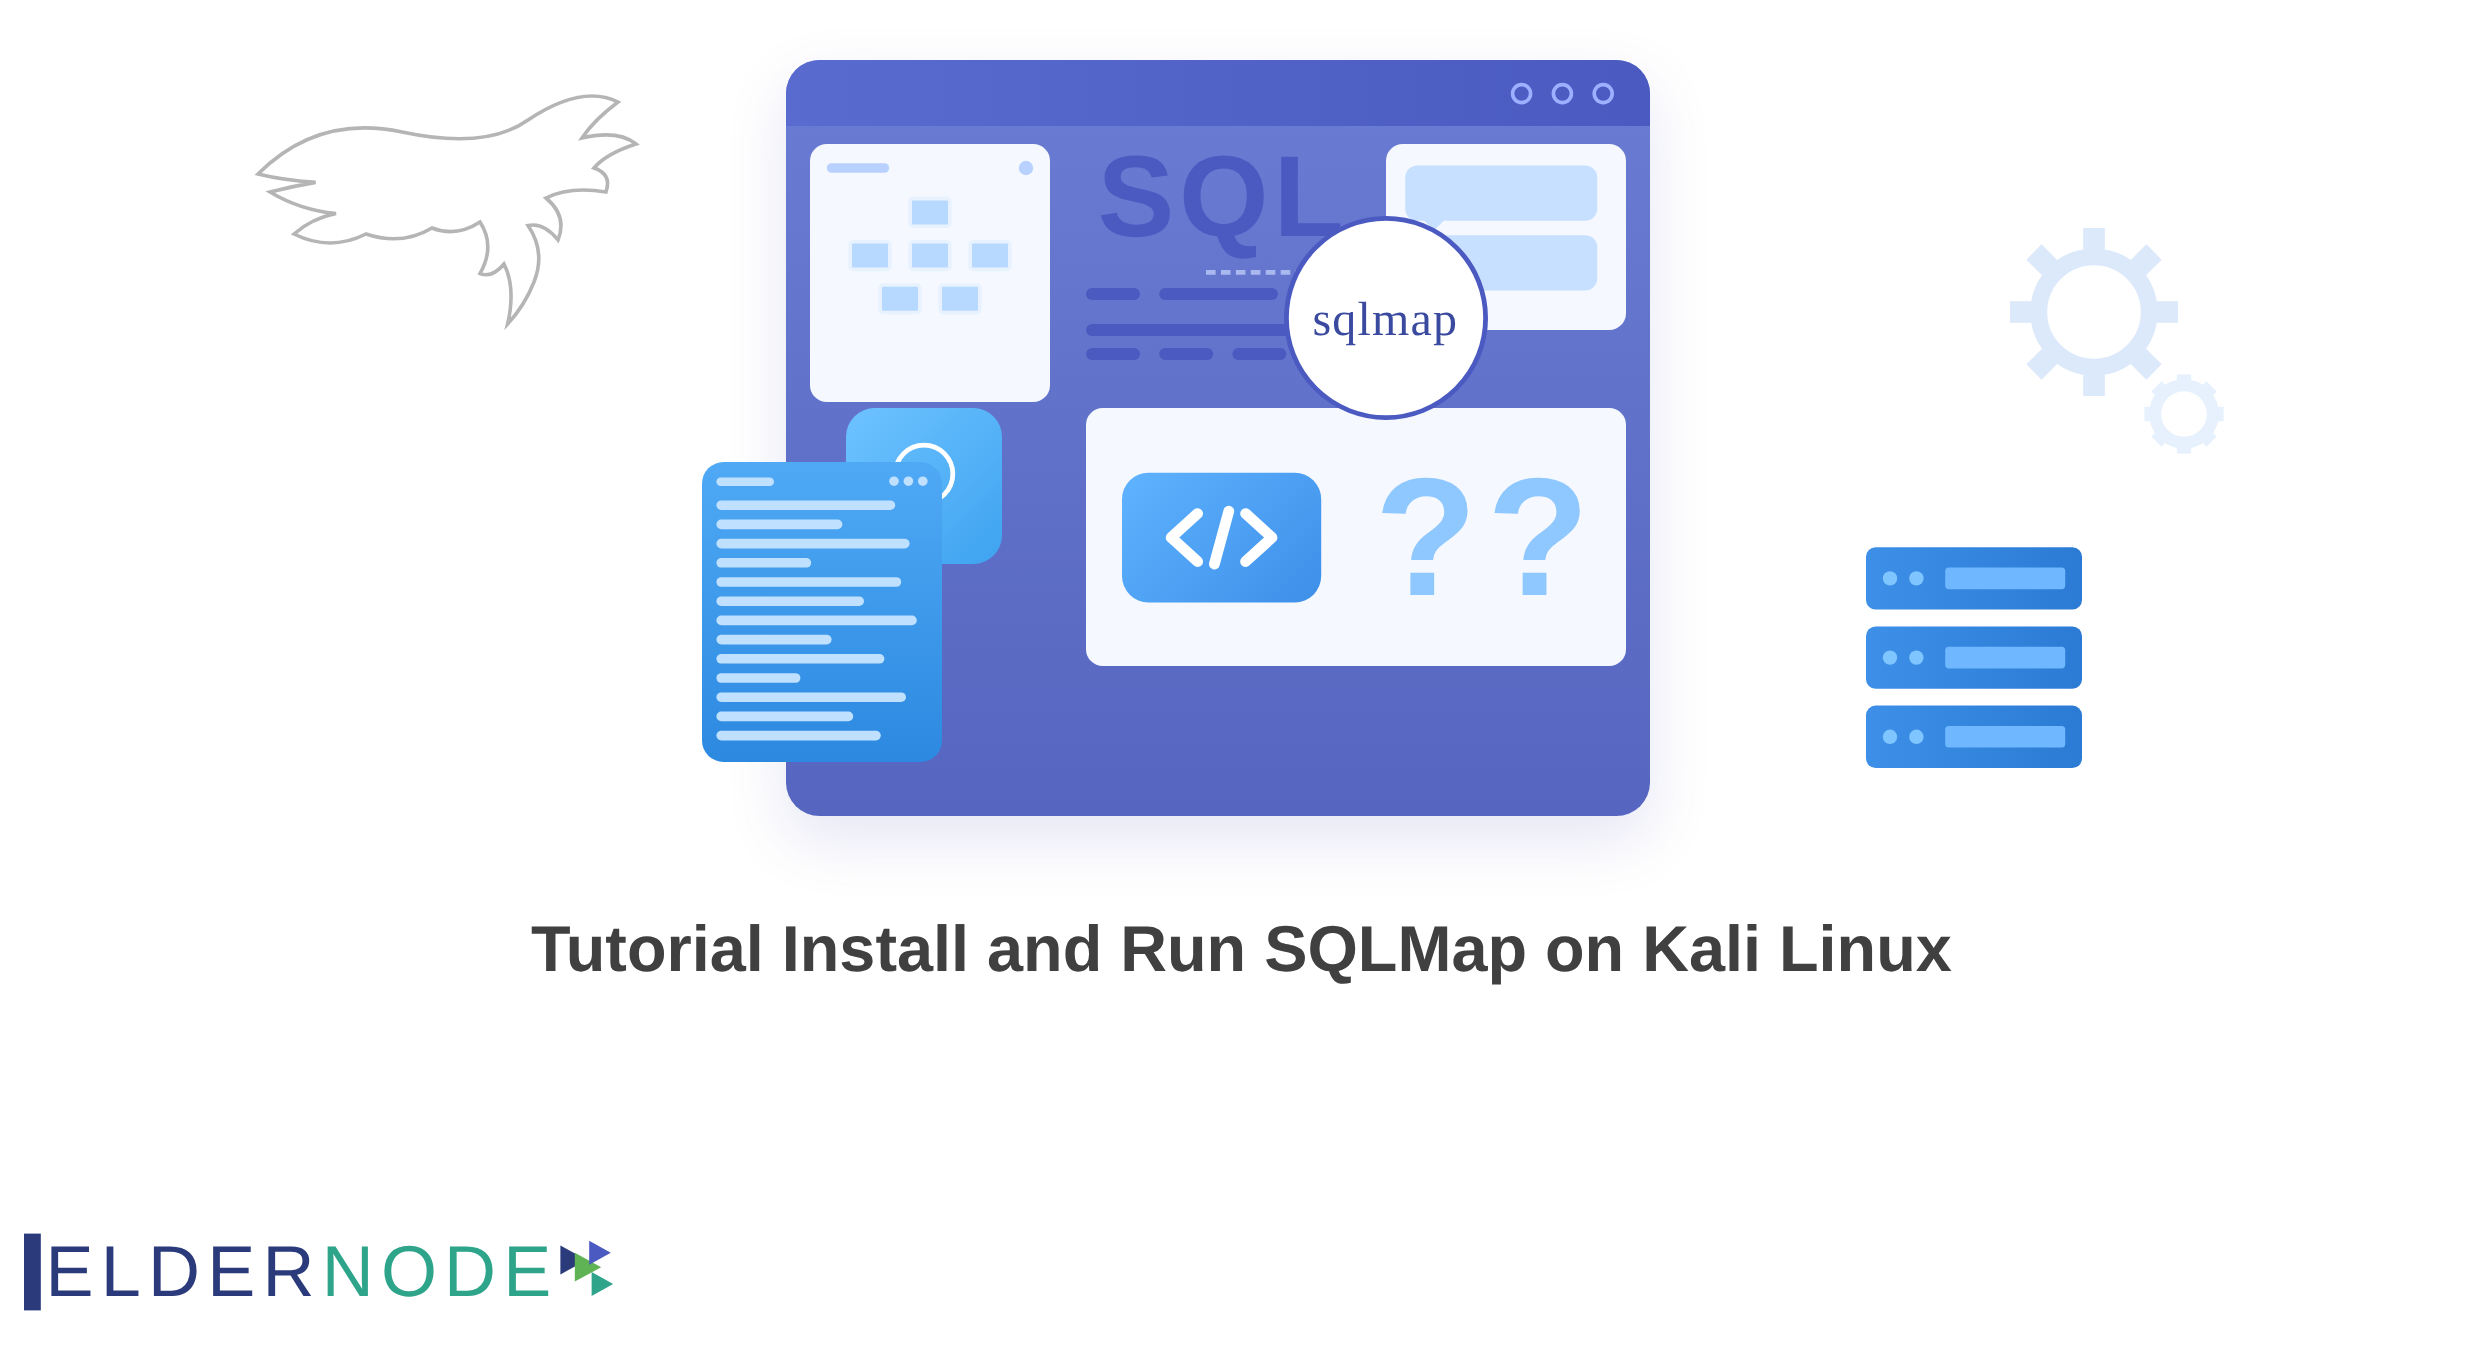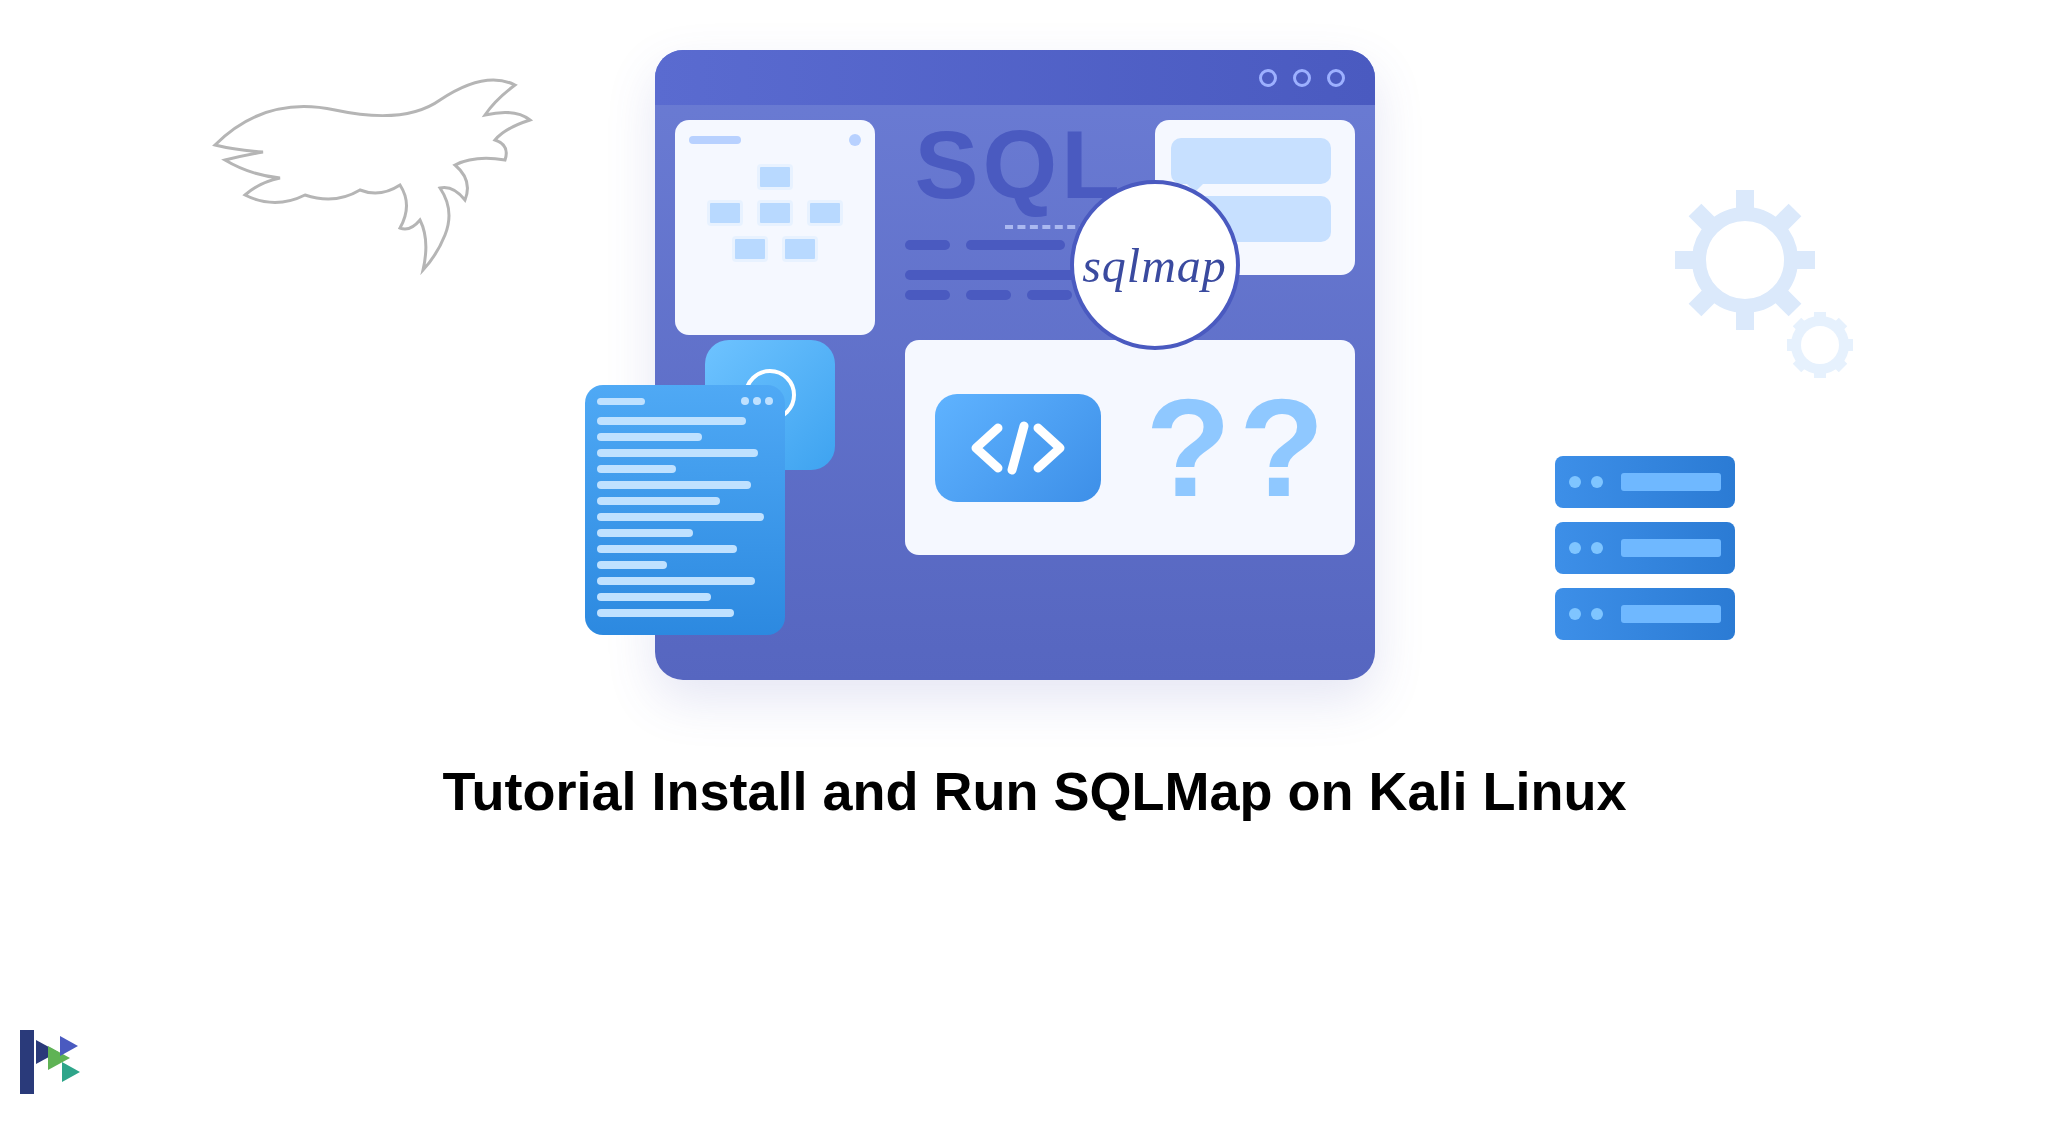--- a/index.html
+++ b/index.html
@@ -176,23 +176,22 @@
   background: #ffffff;
   border: 4px solid #4a5ac0;
   border-radius: 50%;
   display: flex;
   align-items: center;
   justify-content: center;
   z-index: 5;
 }
 .sqlmap-text {
   font-family: "Comic Sans MS", cursive;
-  font-size: 48px;
+  font-size: 40px;
   color: #3a4a9f;
-  font-style: italic;
   letter-spacing: 1px;
 }
 
 
 .code-panel {
   position: absolute;
   left: 230px;
   top: 220px;
   right: 0;
   height: 215px;
@@ -300,21 +299,21 @@
 
 
 .page-title {
   position: absolute;
   left: 0;
   right: 0;
   top: 760px;
   text-align: center;
   font-size: 54px;
   font-weight: 700;
-  color: #000000;
+  color: #404040;
   font-family: "Segoe UI", Arial, sans-serif;
 }
 
 
 .logo {
   position: absolute;
   left: 20px;
   bottom: 40px;
   display: flex;
   align-items: center;
@@ -499,19 +498,22 @@
       </g>
     </svg>
   </div>
 
 </div>
 
 <h1 class="page-title">Tutorial Install and Run SQLMap on Kali Linux</h1>
 
 <div class="logo">
   <div class="logo-bar"></div>
+  <div class="logo-text">
+    <span>ELDER</span><span class="green">NODE</span>
+  </div>
   <svg width="60" height="60" viewBox="0 0 60 60">
     <polygon points="2,8 24,20 2,32" fill="#2a3a7a"></polygon>
     <polygon points="14,14 36,26 14,38" fill="#5fb355"></polygon>
     <polygon points="26,4 44,14 26,24" fill="#4a5ac0"></polygon>
     <polygon points="28,30 46,40 28,50" fill="#2ea58a"></polygon>
   </svg>
 </div>
 
 </body></html>

